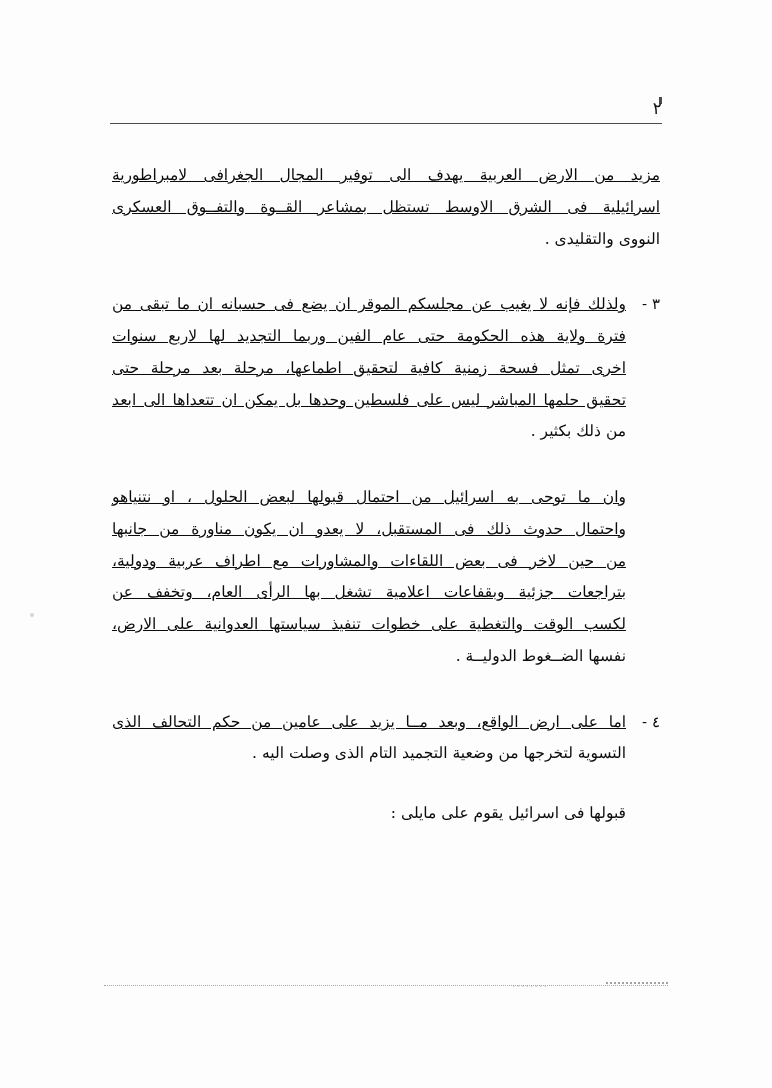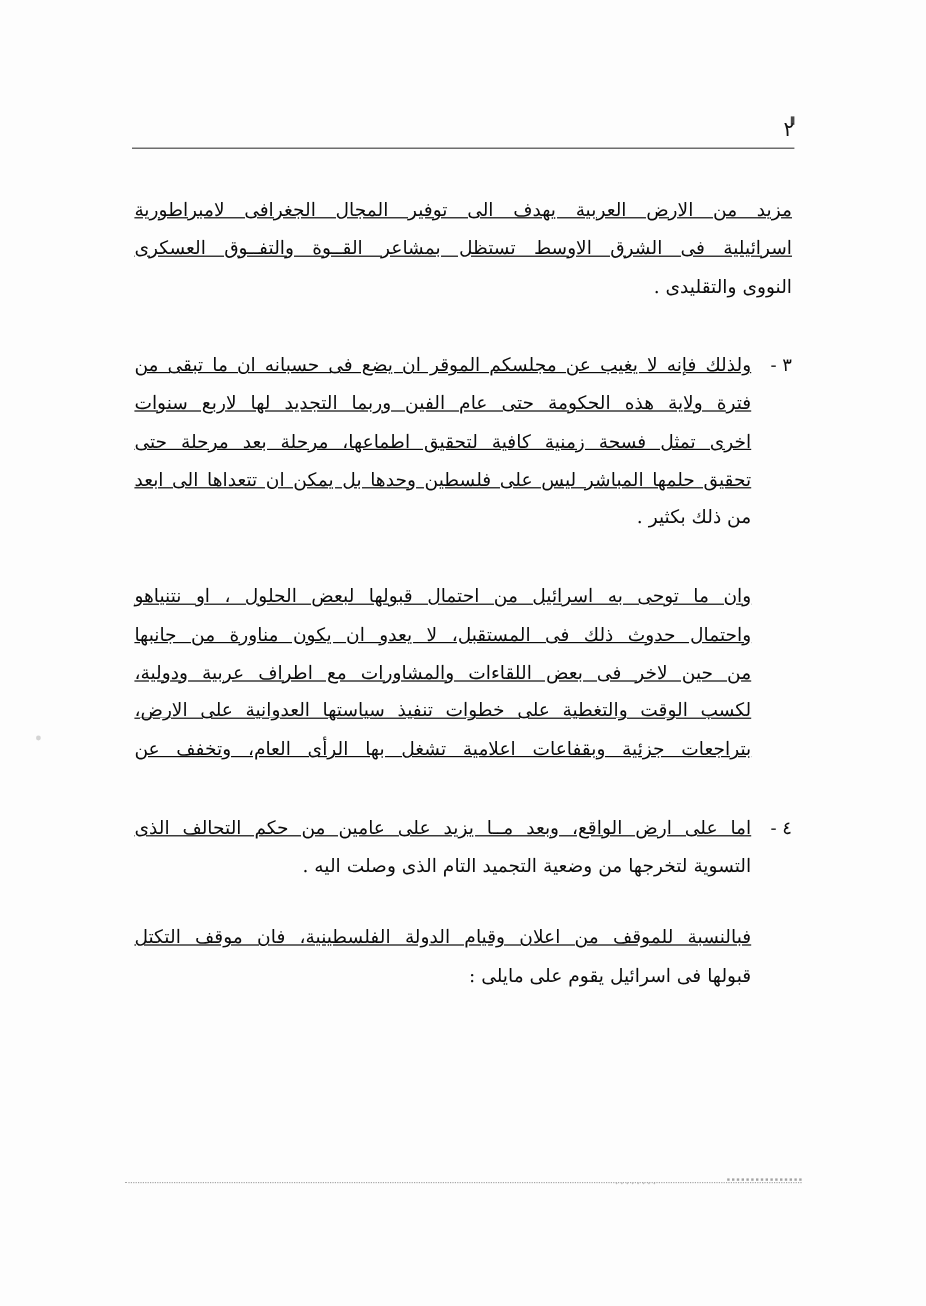--- a/index.html
+++ b/index.html
@@ -182,36 +182,36 @@
       <span class="ln stretch">تحقيق حلمها المباشر ليس على فلسطين وحدها بل يمكن ان تتعداها الى ابعد</span>
       <span class="ln plain">من ذلك بكثير .</span>
     </div>
 
     <div class="gap-2"></div>
 
     <div class="para sub">
       <span class="ln stretch">وان ما توحى به اسرائيل من احتمال قبولها لبعض الحلول ، او نتنياهو</span>
       <span class="ln stretch">واحتمال حدوث  ذلك فى المستقبل، لا يعدو ان يكون مناورة من جانبها</span>
       <span class="ln stretch">من حين لاخر فى بعض اللقاءات والمشاورات  مع اطراف عربية ودولية،</span>
+      <span class="ln stretch">بتراجعات جزئية  وبقفاعات  اعلامية تشغل بها الرأى العام، وتخفف عن</span>
       <span class="ln stretch">لكسب الوقت والتغطية على خطوات تنفيذ  سياستها العدوانية على الارض،</span>
-      <span class="ln stretch">بتراجعات جزئية  وبقفاعات  اعلامية تشغل بها الرأى العام، وتخفف عن</span>
+      <span class="ln plain">نفسها الضــغوط الدوليــة .</span>
     </div>
 
     <div class="gap-2"></div>
 
     <div class="para indent-list">
       <span class="marker">٤ -</span>
       <span class="ln stretch">اما على ارض الواقع، وبعد مــا يزيد على عامين  من حكم التحالف الذى</span>
       <span class="ln plain">التسوية  لتخرجها من وضعية التجميد التام الذى وصلت اليه .</span>
     </div>
 
     <div class="gap-1"></div>
 
     <div class="para sub">
-      <span class="ln stretch">فبالنسبة للموقف من اعلان  وقيام الدولة الفلسطينية، فان موقف التكتل</span>
       <span class="ln plain">قبولها فى اسرائيل يقوم على مايلى :</span>
     </div>
 
   </div>
 
   <div class="speck"></div>
 
   <div class="footer">
     <div class="footer-dots"></div>
     <div class="footer-smudge">........</div>

